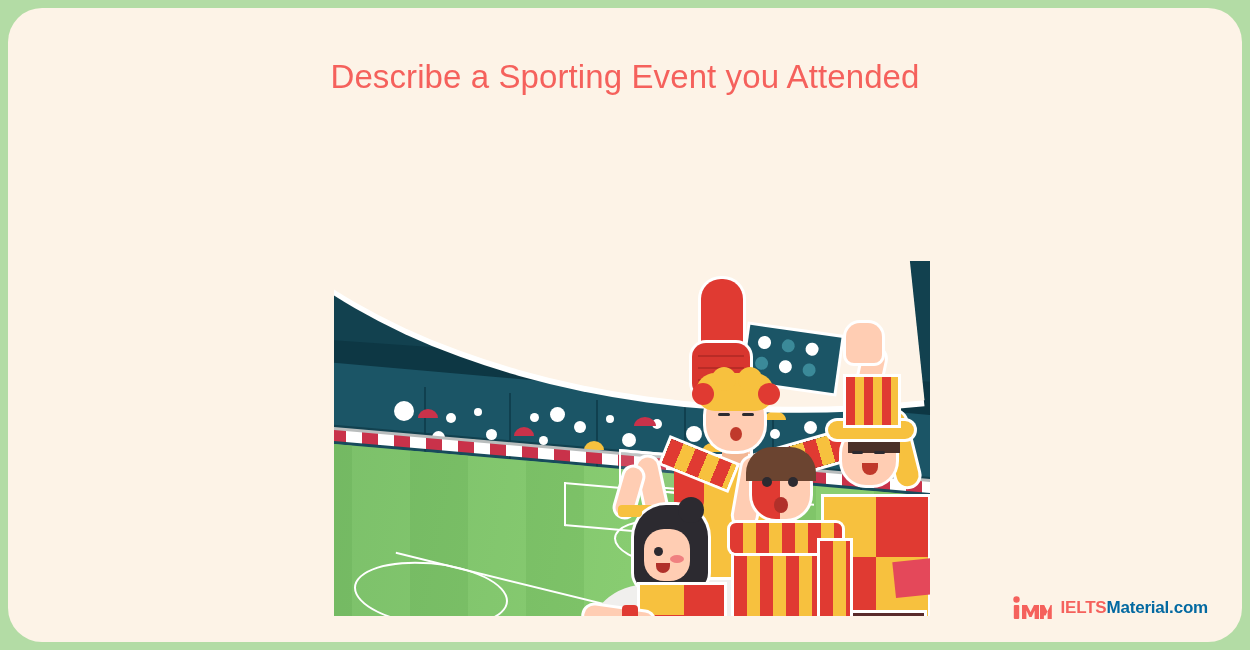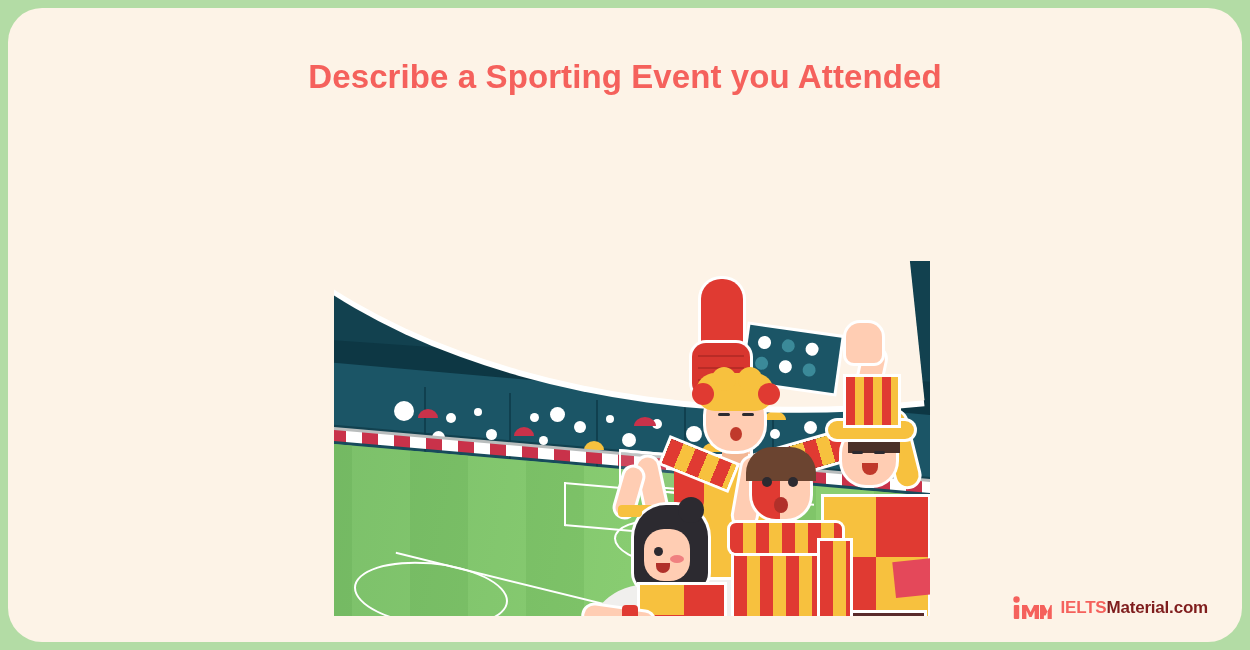--- a/index.html
+++ b/index.html
@@ -11,21 +11,21 @@
   .frame{
     position:absolute;left:8px;top:8px;
     width:1234px;height:634px;
     background:#fdf3e7;
     border-radius:34px;
     overflow:hidden;
   }
   .title{
     position:absolute;left:0;top:50px;width:100%;
     text-align:center;
-    font-size:33px;font-weight:bold;
+    font-size:33px;font-weight:normal;
     color:#f5615c;
     letter-spacing:.1px;
   }
   .subwrap{
     position:absolute;left:0;top:124px;width:100%;
     display:flex;align-items:center;justify-content:center;
     gap:18px;
     padding:0 46px;box-sizing:border-box;
   }
   .rule{flex:1;height:2px;background:#f3a9a4;}
@@ -169,21 +169,21 @@
   }
 
   
   .logo{
     position:absolute;right:34px;bottom:22px;
     display:flex;align-items:center;gap:9px;
   }
   .logo-mark{position:relative;width:40px;height:24px;}
   .logo-text{font-size:17px;font-weight:bold;letter-spacing:-.2px;}
   .lt-ielts{color:#f5615c;}
-  .lt-mat{color:#7f1d1d;}
+  .lt-mat{color:#0369a1;}
 </style>
 </head>
 <body>
 
 <div class="frame">
 
   <div class="title">Describe a Sporting Event you Attended</div>
 
 
   <div class="illus">

